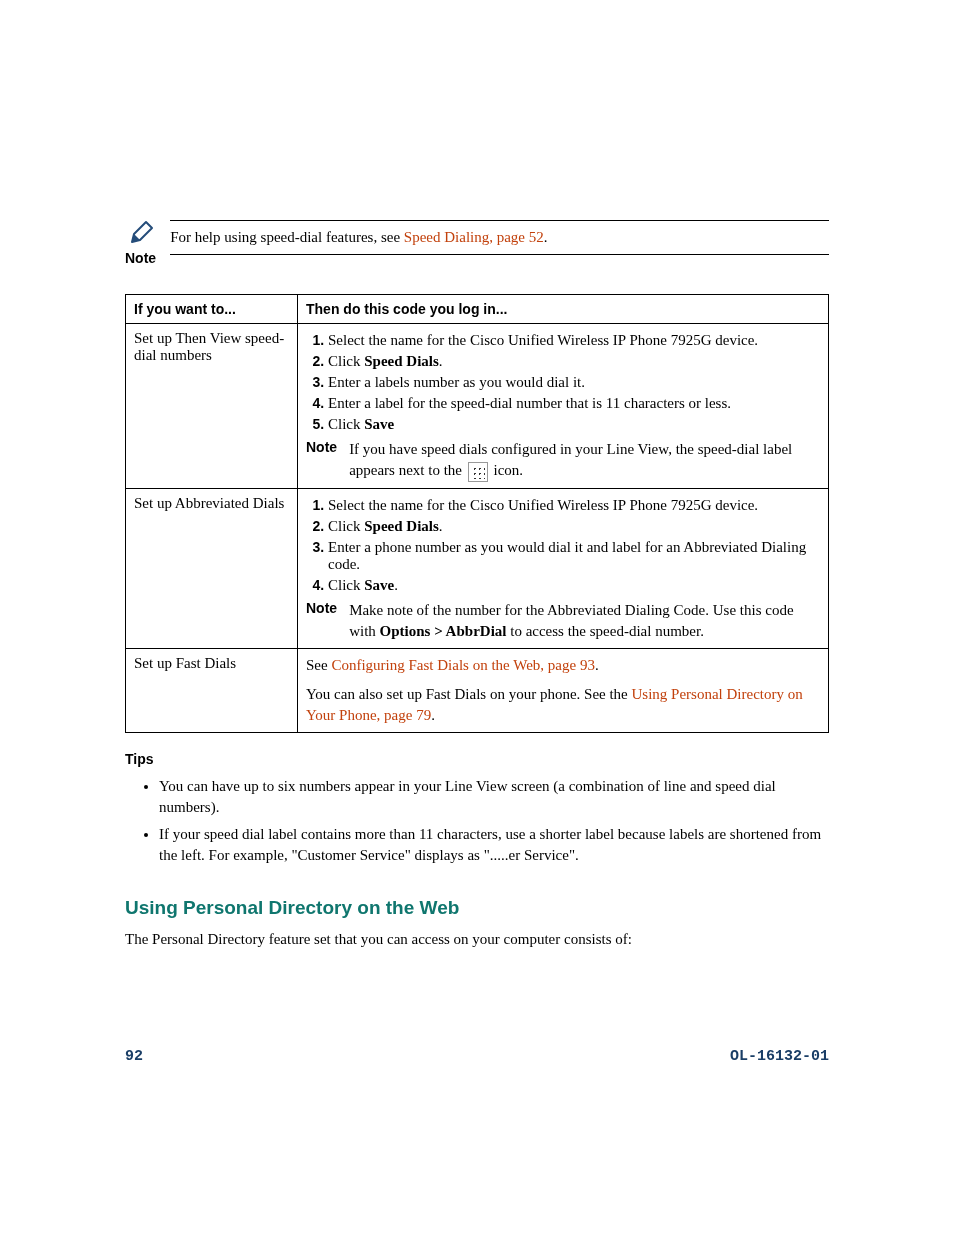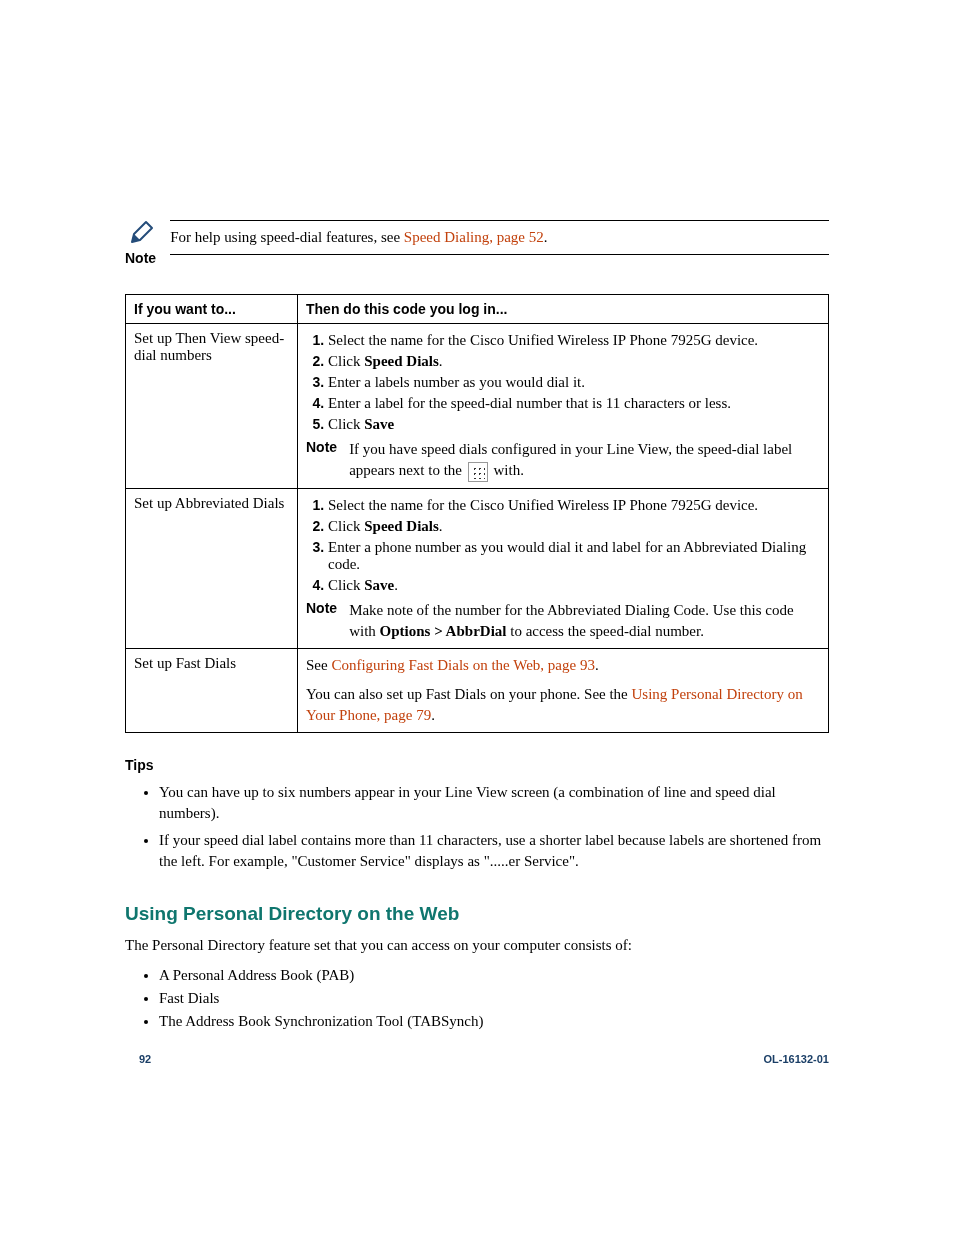--- a/index.html
+++ b/index.html
@@ -47,21 +47,21 @@
     padding: 8px 0 8px 0;
     flex: 1;
   }
   a.link {
     color: #c2410c;
     text-decoration: none;
   }
   table.main {
     border-collapse: collapse;
     width: 100%;
-    margin-bottom: 24px;
+    margin-bottom: 18px;
   }
   table.main th, table.main td {
     border: 1px solid #000;
     padding: 6px 8px;
     vertical-align: top;
     text-align: left;
     font-size: 15px;
   }
   table.main th {
     font-family: Arial, Helvetica, sans-serif;
@@ -151,27 +151,27 @@
   ul.short-bullets {
     margin: 0;
     padding-left: 34px;
   }
   ul.short-bullets li {
     padding: 3px 0;
   }
   .footer {
     position: absolute;
     bottom: 170px;
-    left: 139px;
+    left: 125px;
     right: 125px;
     display: flex;
     justify-content: space-between;
-    font-family: Liberation Sans, sans-serif;
-    font-weight: bold;
-    font-size: 11px;
+    font-family: Liberation Mono, monospace;
+    font-weight: bold;
+    font-size: 15px;
     color: #1a3e66;
   }
 </style>
 </head>
 <body>
 
 <div class="page">
 
   <div class="note-block">
     <div class="pencil-wrap">
@@ -200,21 +200,21 @@
       <td>
         <ol class="steps">
           <li><span class="step-text">Select the name for the Cisco Unified Wireless IP Phone 7925G device.</span></li>
           <li><span class="step-text"><span>Click </span><span class="inline-bold">Speed Dials</span><span>.</span></span></li>
           <li><span class="step-text">Enter a labels number as you would dial it.</span></li>
           <li><span class="step-text">Enter a label for the speed-dial number that is 11 characters or less.</span></li>
           <li><span class="step-text"><span>Click </span><span class="inline-bold">Save</span></span></li>
         </ol>
         <div class="inner-note">
           <span class="note-label">Note</span>
-          <span class="inner-note-text"><span>If you have speed dials configured in your Line View, the speed-dial label appears next to the </span><span class="keypad-icon"></span><span> with.</span></span>
+          <span class="inner-note-text"><span>If you have speed dials configured in your Line View, the speed-dial label appears next to the </span><span class="keypad-icon"></span><span> icon.</span></span>
         </div>
       </td>
     </tr>
 
     <tr>
       <td class="col-left">Set up Abbreviated Dials</td>
       <td>
         <ol class="steps">
           <li><span class="step-text">Select the name for the Cisco Unified Wireless IP Phone 7925G device.</span></li>
           <li><span class="step-text"><span>Click </span><span class="inline-bold">Speed Dials</span><span>.</span></span></li>
@@ -239,24 +239,19 @@
     </table>
 
   <div class="section-heading-tips">Tips</div>
   <ul class="bullets">
     <li>You can have up to six numbers appear in your Line View screen (a combination of line and speed dial numbers).</li>
     <li>If your speed dial label contains more than 11 characters, use a shorter label because labels are shortened from the left. For example, "Customer Service" displays as ".....er Service".</li>
   </ul>
 
   <div class="h2">Using Personal Directory on the Web</div>
   <p class="body-p">The Personal Directory feature set that you can access on your computer consists of:</p>
-  <ul class="short-bullets">
-    <li>A Personal Address Book (PAB)</li>
-    <li>Fast Dials</li>
-    <li>The Address Book Synchronization Tool (TABSynch)</li>
-  </ul>
 
   <div class="footer">
     <span>92</span>
     <span>OL-16132-01</span>
   </div>
 
 </div>
 
 </body></html>

